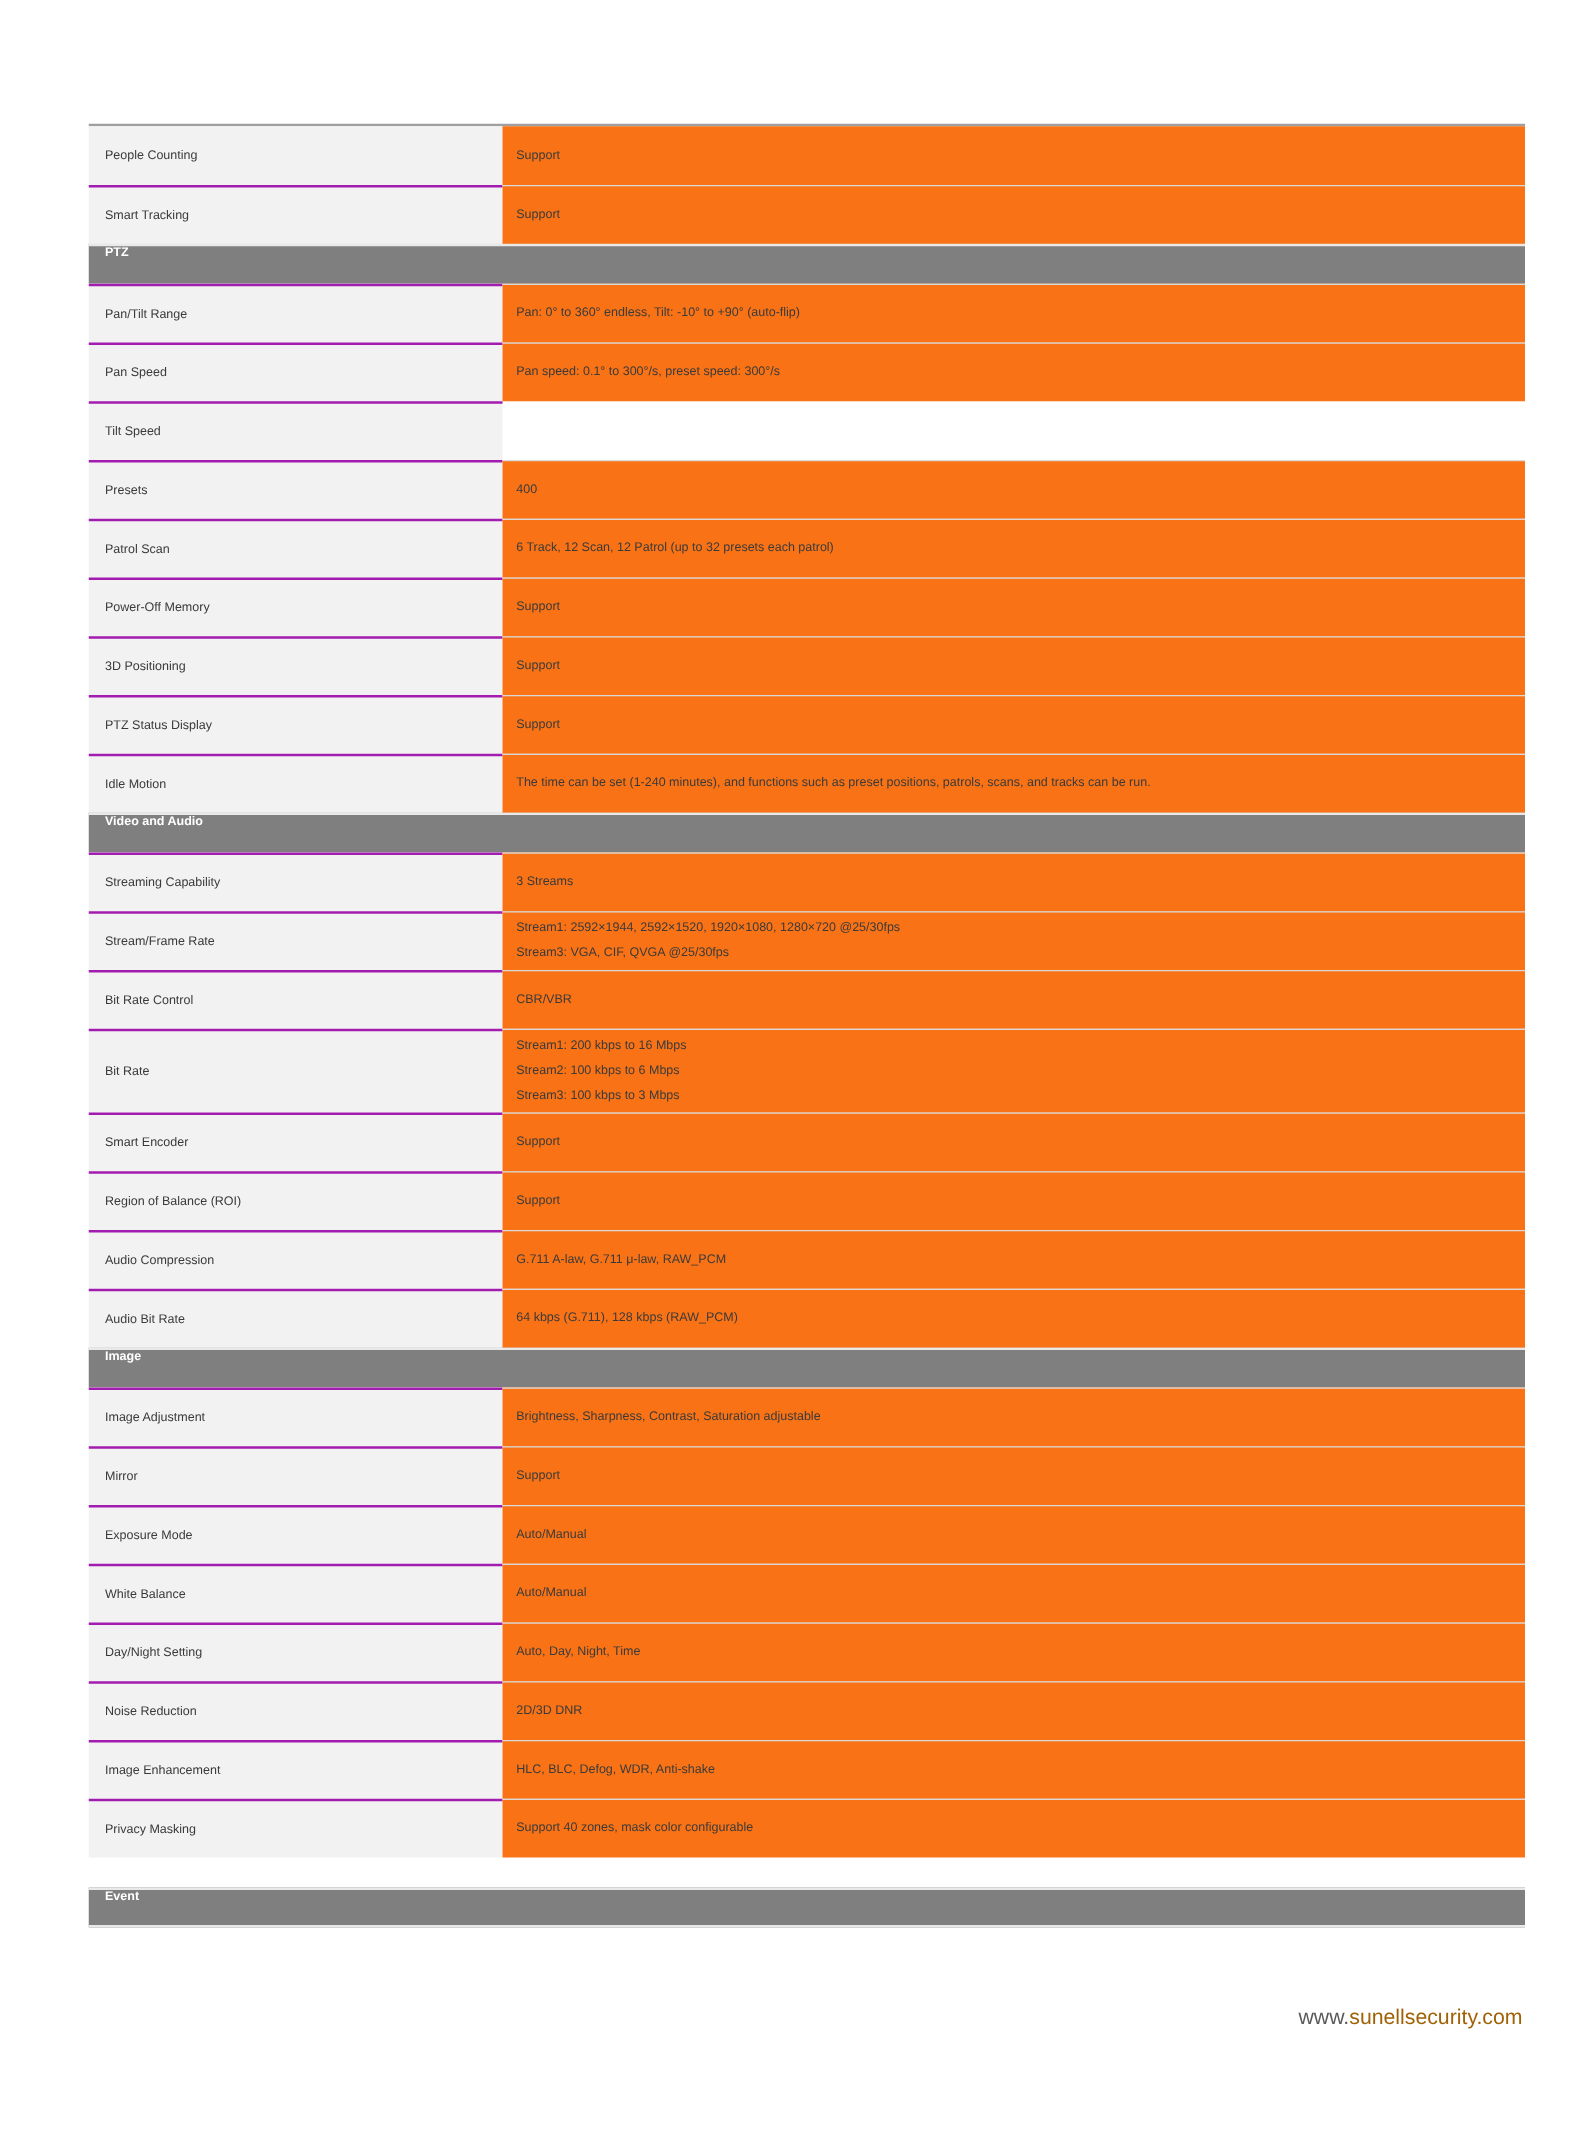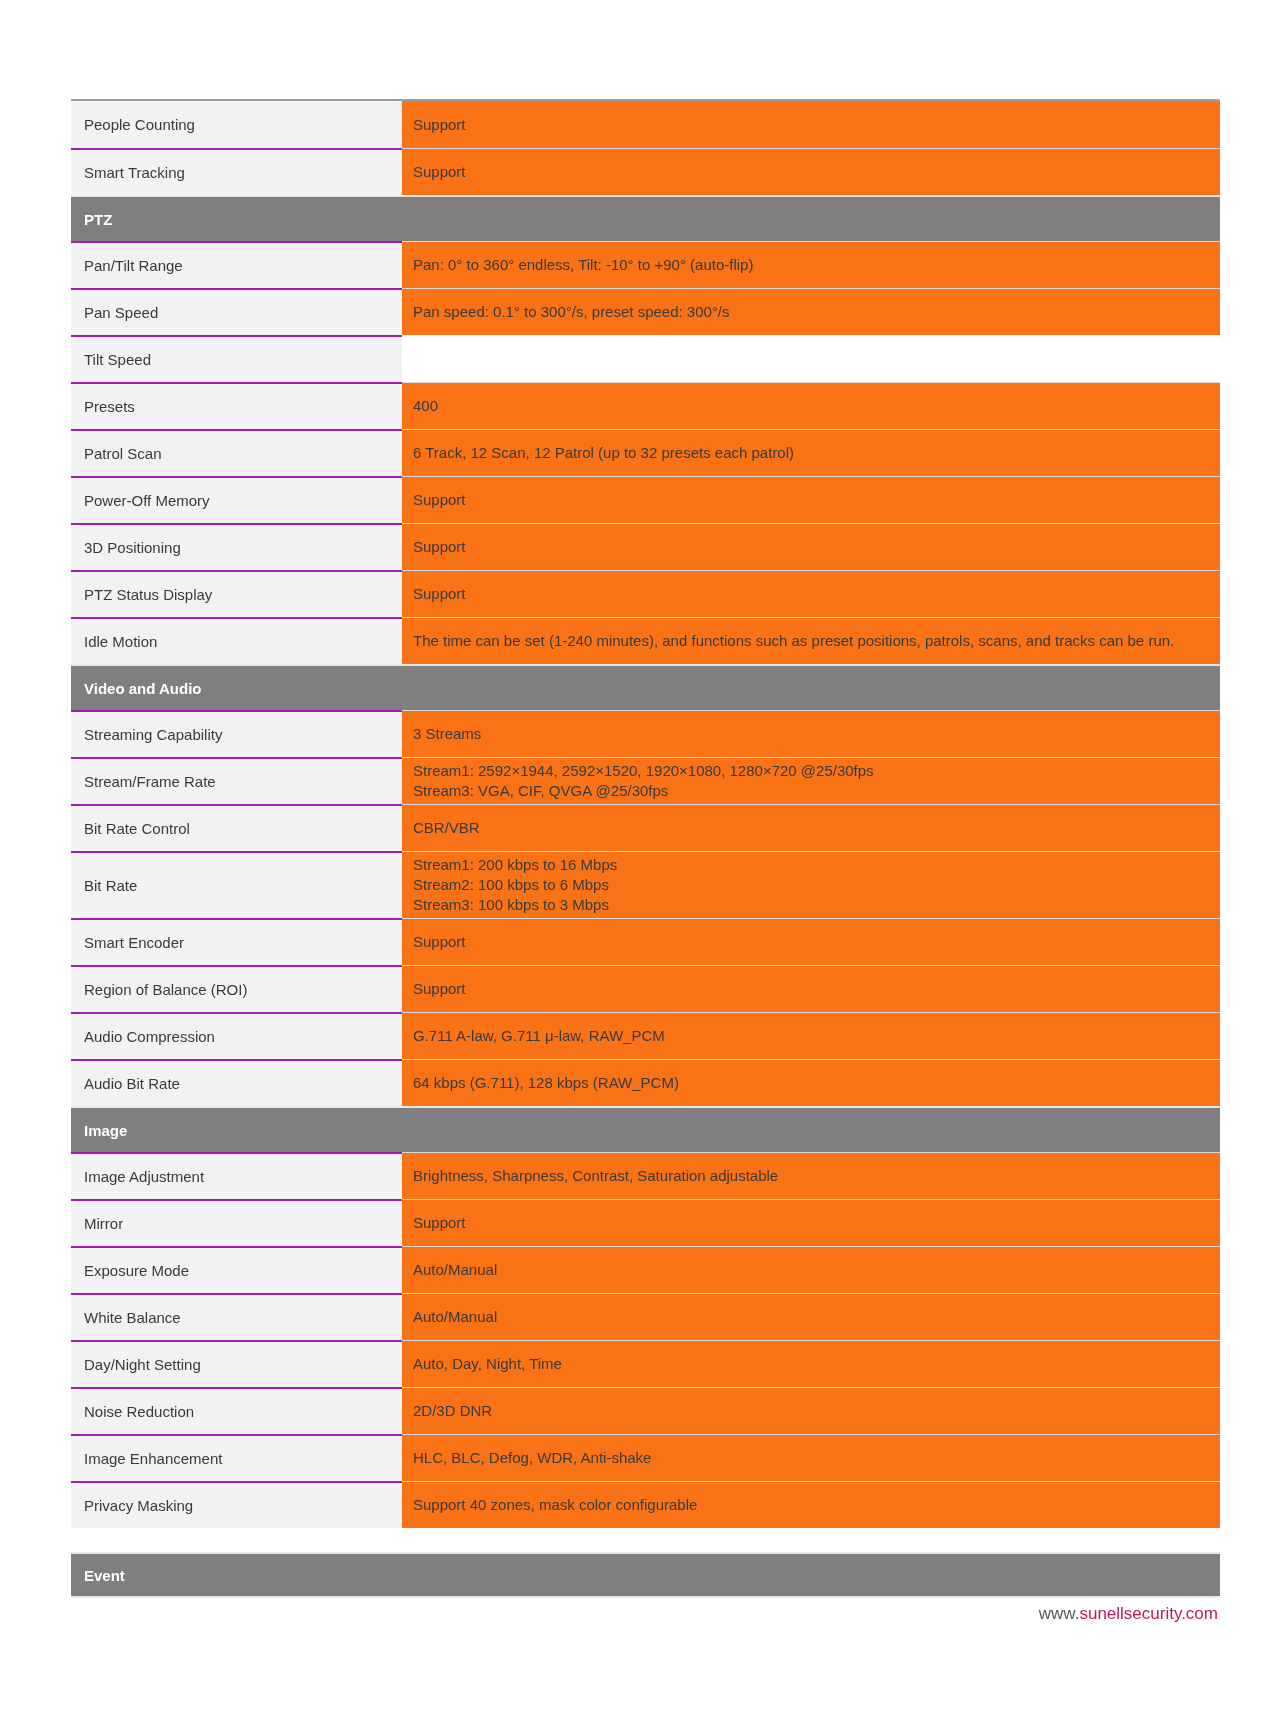--- a/index.html
+++ b/index.html
@@ -5,25 +5,25 @@
   * { margin:0; padding:0; box-sizing:border-box; }
   html,body { background:#ffffff; }
   body { font-family:"Liberation Sans","DejaVu Sans",sans-serif; }
   .page {
     position:relative; width:1270px; height:1709px; background:#ffffff;
     overflow:hidden; margin:0 auto;
   }
   .spec-table {
     position:absolute; left:71px; top:99px; width:1149px;
     border-top:2px solid #9f9f9f;
-    font-size:15px; color:#3a3a3a;
+    font-size:10px; color:#3a3a3a;
   }
   .section-header {
-    height:46px; background:#7f7f7f; color:#ffffff;
-    display:flex; align-items:center; padding-left:13px;
+    height:32px; background:#7f7f7f; color:#ffffff;
+    display:flex; padding-left:13px;
     font-weight:bold; border-top:2px solid #e9e9e9;
   }
   .spec-table > .section-header:last-child { border-bottom:2px solid #e9e9e9;margin-top:24px; }
   .row { display:flex; min-height:47px; }
   .cell-label {
     width:331px; flex:0 0 331px; background:#f2f2f2;
     display:flex; align-items:center;
     padding:3px 10px 3px 13px;
     border-top:2px solid #a21caf;
     color:#3a3a3a;
@@ -37,21 +37,21 @@
   }
   .spec-table > .row:first-child .cell-label,
   .spec-table > .row:first-child .cell-value { border-top:none; }
   .value-line { line-height:20px; }
   .cell-label { line-height:19px; }
   .footer {
     position:absolute; top:1603px; right:52px;
     font-size:17px; line-height:22px;
   }
   .footer .url-prefix { color:#595959; }
-  .footer .url-domain { color:#be185d;text-align:center; }
+  .footer .url-domain { color:#a16207;text-align:center; }
 </style>
 </head>
 <body>
 
 <div class="page">
 
   <div class="spec-table" id="spec-table">
       <div class="row">
         <div class="cell-label">People Counting</div>
         <div class="cell-value">

